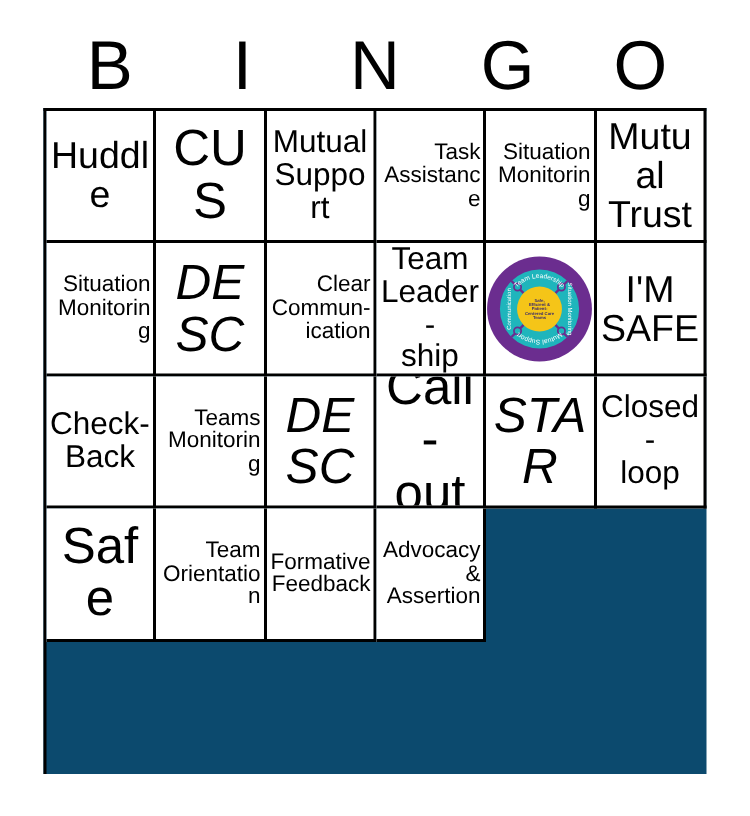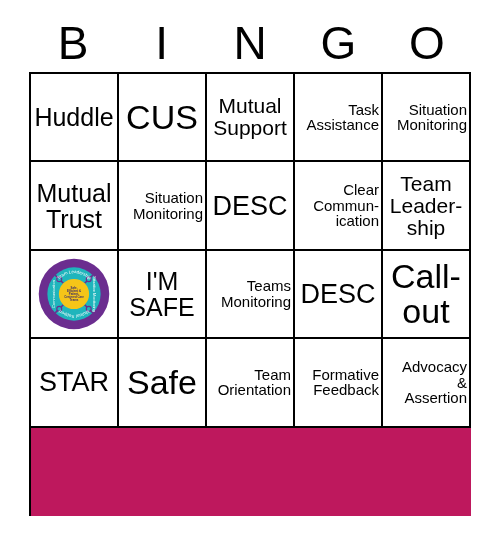--- a/index.html
+++ b/index.html
@@ -44,23 +44,23 @@
   #grid {
     position: absolute;
     left: 29px;
     top: 72px;
     width: 442px;
     height: 444px;
     box-sizing: border-box;
     border-top: 2px solid #000;
     border-left: 2px solid #000;
     display: grid;
-    grid-template-columns: repeat(5, 1fr);
+    grid-template-columns: repeat(6, 1fr);
     grid-template-rows: repeat(5, 1fr);
-    background: #be185d;
+    background: #0c4a6e;
   }
   .cell {
     box-sizing: border-box;
     border-right: 2px solid #000;
     border-bottom: 2px solid #000;
     background: #ffffff;
     display: flex;
     align-items: center;
     justify-content: center;
     text-align: center;
@@ -70,21 +70,21 @@
   .cell-text {
     display: block;
     width: 100%;
     text-align: center;
     line-height: 1.04;
     white-space: pre-line;
     word-break: break-word;
   }
   
   .fs-xxl .cell-text { font-size: 34px; }
-  .fs-xl  .cell-text { font-size: 27px; }
+  .fs-xl  .cell-text { font-size: 33px; font-style: italic; }
   .fs-lg  .cell-text { font-size: 25px; }
   .fs-md  .cell-text { font-size: 21px; }
   .fs-sm  .cell-text { font-size: 15px; text-align: right; }
 
   
   .cell.logo-cell { padding: 0; }
   #teamstepps-logo {
     width: 72px;
     height: 72px;
     display: block;
@@ -168,34 +168,42 @@
           <text x="50" y="47.40" font-size="4.0" font-family="&quot;Liberation Sans&quot;, sans-serif" font-weight="bold" fill="#3a2a6b" text-anchor="middle">Efficient &amp;</text>
           <text x="50" y="51.40" font-size="4.0" font-family="&quot;Liberation Sans&quot;, sans-serif" font-weight="bold" fill="#3a2a6b" text-anchor="middle">Patient-</text>
           <text x="50" y="55.40" font-size="4.0" font-family="&quot;Liberation Sans&quot;, sans-serif" font-weight="bold" fill="#3a2a6b" text-anchor="middle">Centered Care</text>
           <text x="50" y="59.40" font-size="4.0" font-family="&quot;Liberation Sans&quot;, sans-serif" font-weight="bold" fill="#3a2a6b" text-anchor="middle">Teams</text>
         </svg>
       </div>
       <div class="cell fs-lg">
         <span class="cell-text">I'M
 SAFE</span>
       </div>
+      <div class="cell fs-md">
+        <span class="cell-text">Check-
+Back</span>
+      </div>
       <div class="cell fs-sm">
         <span class="cell-text">Teams
 Monitoring</span>
       </div>
       <div class="cell fs-xl">
         <span class="cell-text">DESC</span>
       </div>
       <div class="cell fs-xxl">
         <span class="cell-text">Call-
 out</span>
       </div>
       <div class="cell fs-xl">
         <span class="cell-text">STAR</span>
       </div>
+      <div class="cell fs-md">
+        <span class="cell-text">Closed-
+loop</span>
+      </div>
       <div class="cell fs-xxl">
         <span class="cell-text">Safe</span>
       </div>
       <div class="cell fs-sm">
         <span class="cell-text">Team
 Orientation</span>
       </div>
       <div class="cell fs-sm">
         <span class="cell-text">Formative
 Feedback</span>

